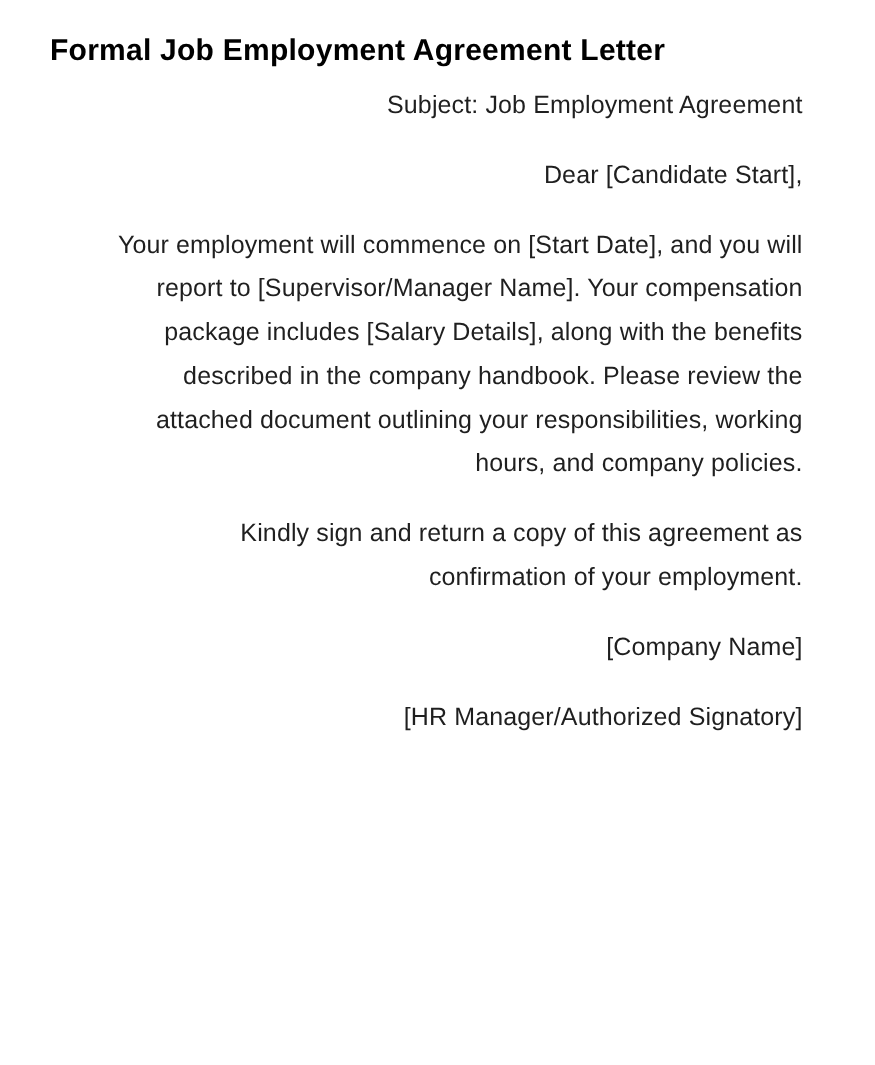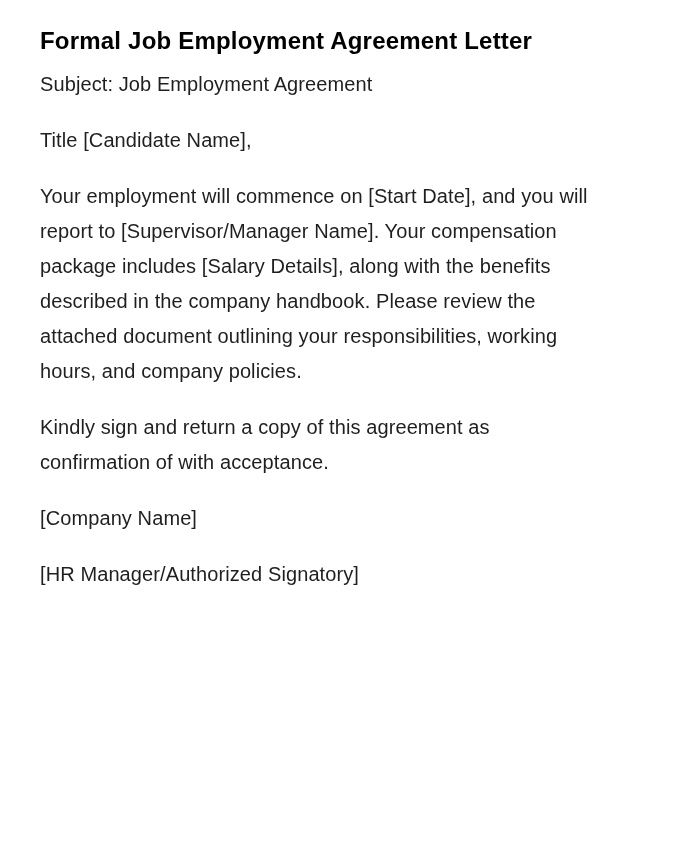--- a/index.html
+++ b/index.html
@@ -29,40 +29,41 @@
       letter-spacing: 0.2px;
     }
     .para {
       font-size: 20px;
       font-weight: 400;
       color: #1f1f1f;
       line-height: 35px;
       margin: 0 0 21px 0;
       white-space: pre-line;
       letter-spacing: 0.1px;
+      text-align: right;
     }
   </style>
 </head>
 <body>
 
 <div class="doc">
   <h1 class="doc-title">Formal Job Employment Agreement Letter</h1>
 
   <p class="para">Subject: Job Employment Agreement</p>
 
-  <p class="para">Title [Candidate Name],</p>
+  <p class="para">Dear [Candidate Start],</p>
 
 
   <p class="para">Your employment will commence on [Start Date], and you will
 report to [Supervisor/Manager Name]. Your compensation
 package includes [Salary Details], along with the benefits
 described in the company handbook. Please review the
 attached document outlining your responsibilities, working
 hours, and company policies.</p>
 
   <p class="para">Kindly sign and return a copy of this agreement as
-confirmation of with acceptance.</p>
+confirmation of your employment.</p>
 
 
   <p class="para">[Company Name]</p>
 
   <p class="para">[HR Manager/Authorized Signatory]</p>
 </div>
 
 </body></html>

